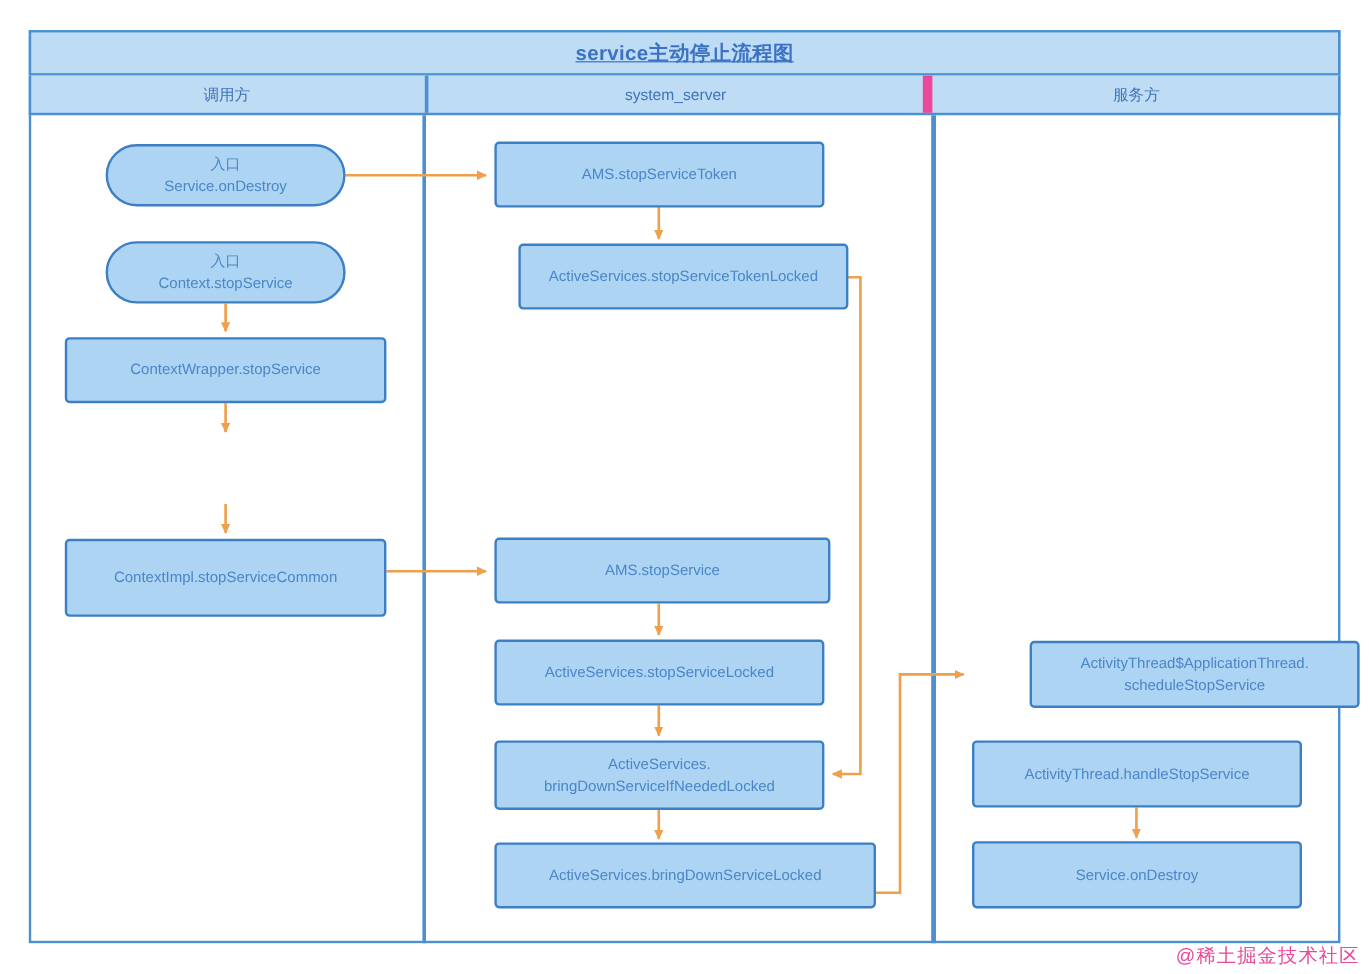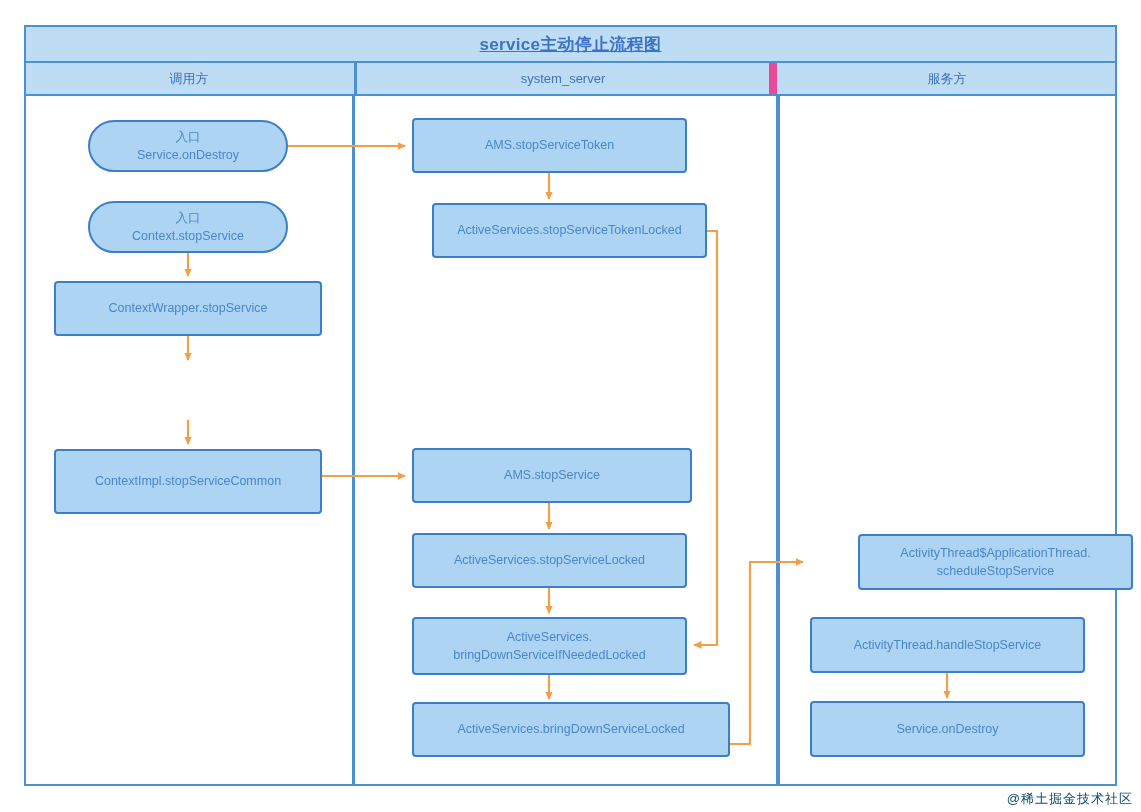--- a/index.html
+++ b/index.html
@@ -126,22 +126,22 @@
     width: 1141px;
     height: 812px;
     pointer-events: none;
   }
 
   
   .watermark {
     position: absolute;
     right: 8px;
     bottom: 4px;
-    font-size: 13px;
-    color: #0c4a6e;
+    font-size: 16px;
+    color: #ec4899;
     letter-spacing: 1px;
     user-select: none;
   }
 </style>
 </head>
 <body>
 
 <div id="canvas">
 
   <div class="frame"></div>

